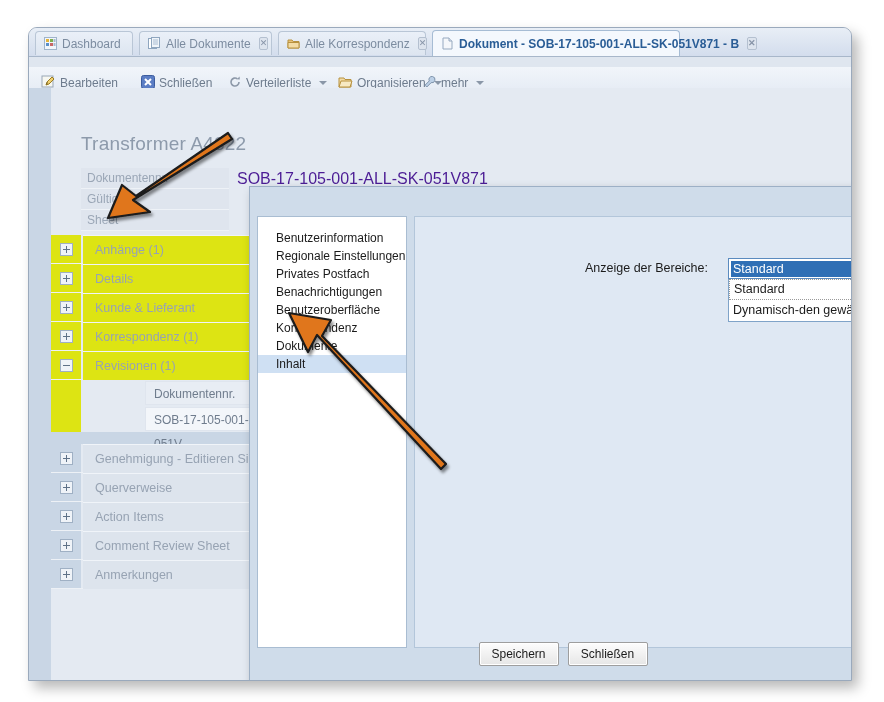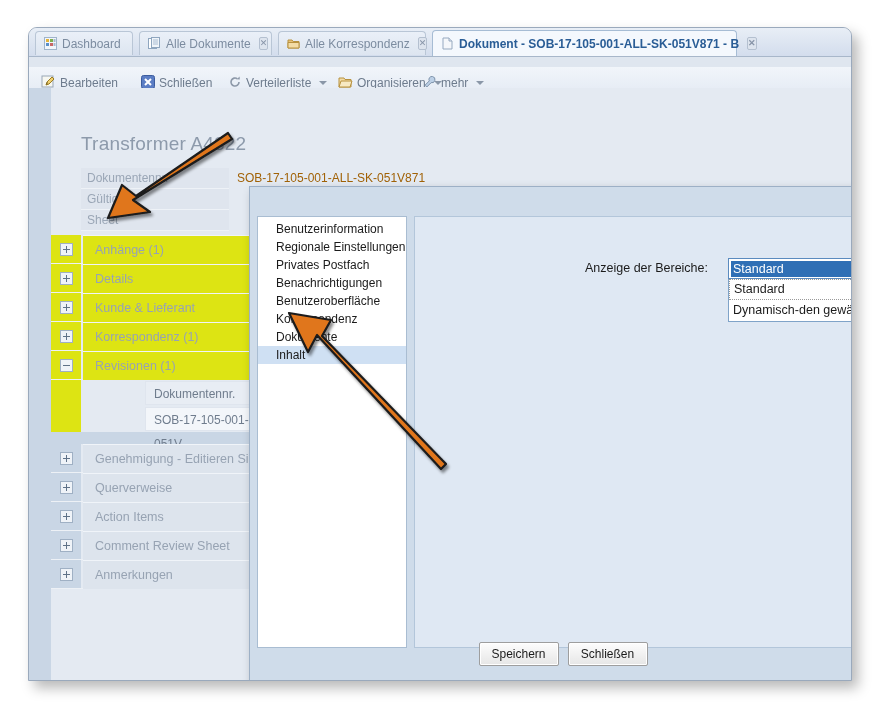--- a/index.html
+++ b/index.html
@@ -83,21 +83,21 @@
     position:absolute;left:30px;height:21px;
     display:flex;align-items:center;
   }
   .hdr-label{
     width:148px;height:21px;line-height:21px;
     background:#dfe5ee;border-bottom:1px solid #eef2f7;
     font-size:12px;color:#9aa6b6;padding-left:6px;box-sizing:border-box;
   }
   .hdr-value{
     height:21px;line-height:21px;
-    font-size:12px;color:#a16207;padding-left:8px;
+    font-size:16px;color:#4c1d95;padding-left:8px;
     background:#e4eaf2;
     text-align:right;
   }
   
   #sections{position:absolute;left:0;top:147px;width:800px;}
   .section{
     position:relative;height:28px;
     display:flex;align-items:center;
     border-bottom:1px solid #edf1f6;
   }
@@ -155,21 +155,21 @@
     font-size:12.5px;font-weight:bold;color:#2a5d96;
     border-bottom:1px solid #b6c6d8;
   }
   #dlg-body{
     position:absolute;left:7px;top:29px;width:612px;height:432px;
     display:flex;gap:7px;
   }
   #dlg-menu{
     width:150px;height:432px;
     background:#ffffff;border:1px solid #a9bdd2;
-    box-sizing:border-box;padding-top:3px;
+    box-sizing:border-box;padding-top:12px;
   }
   .menu-item{
     height:18px;line-height:18px;
     font-size:12px;color:#1b1b1b;padding-left:18px;
     white-space:nowrap;
   }
   .menu-item.sel{background:#cfe0f3;}
   #dlg-content{
     flex:1;height:432px;
     background:#dfe8f3;border:1px solid #b3c6da;
@@ -260,21 +260,21 @@
       <span class="tico">
         <svg viewBox="0 0 13 13" width="13" height="13">
             <path d="M1 3h4l1.2 1.5H12V11H1z" fill="#e8c27a" stroke="#b8923f"></path>
             <path d="M1 5.5h11V11H1z" fill="#f3dca6" stroke="#b8923f"></path>
           </svg>
       </span>
       <span>Alle Korrespondenz</span>
       <span class="tab-close">✕</span>
     </div>
 
-    <div class="tab active" style="left:403px;width:305px;">
+    <div class="tab active" style="left:403px;width:248px;">
       <span class="tico">
         <svg viewBox="0 0 13 13" width="13" height="13">
             <path d="M2 1h6l3 3v8H2z" fill="#f5f7fa" stroke="#96a9c0"></path>
             <path d="M8 1v3h3" fill="#e3e9f1" stroke="#96a9c0"></path>
           </svg>
       </span>
       <span>Dokument - SOB-17-105-001-ALL-SK-051V871 - B</span>
       <span class="tab-close">✕</span>
     </div>
   </div>

